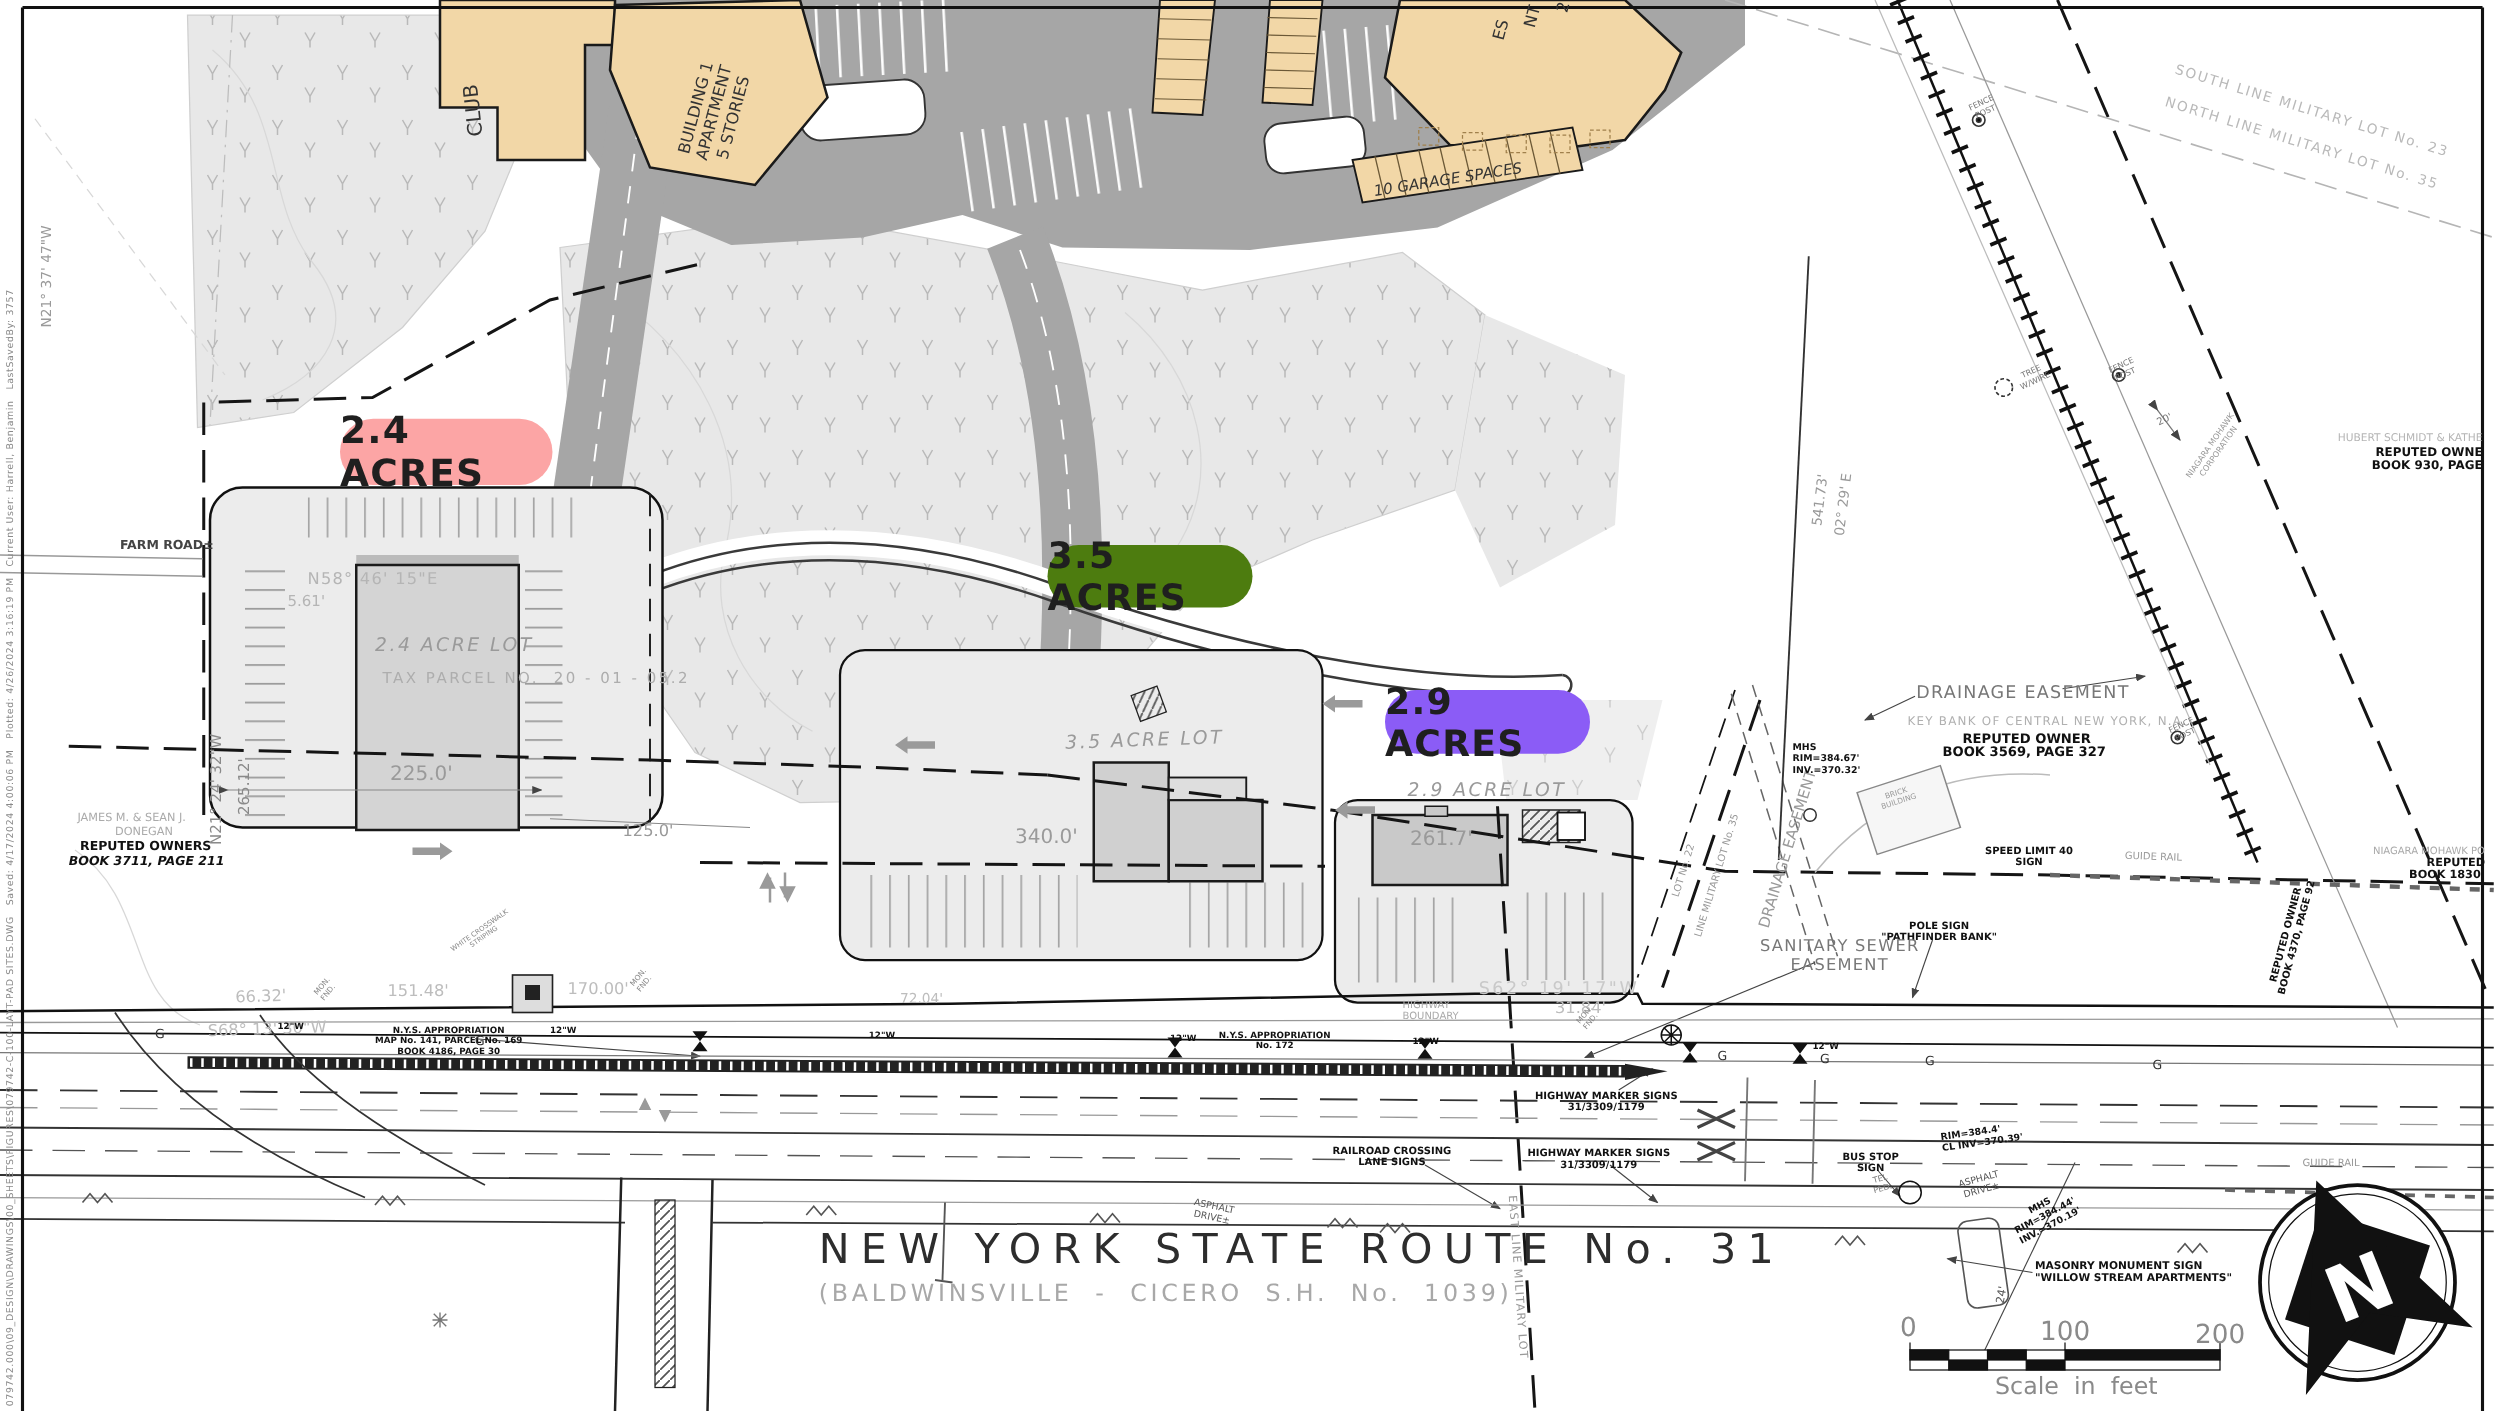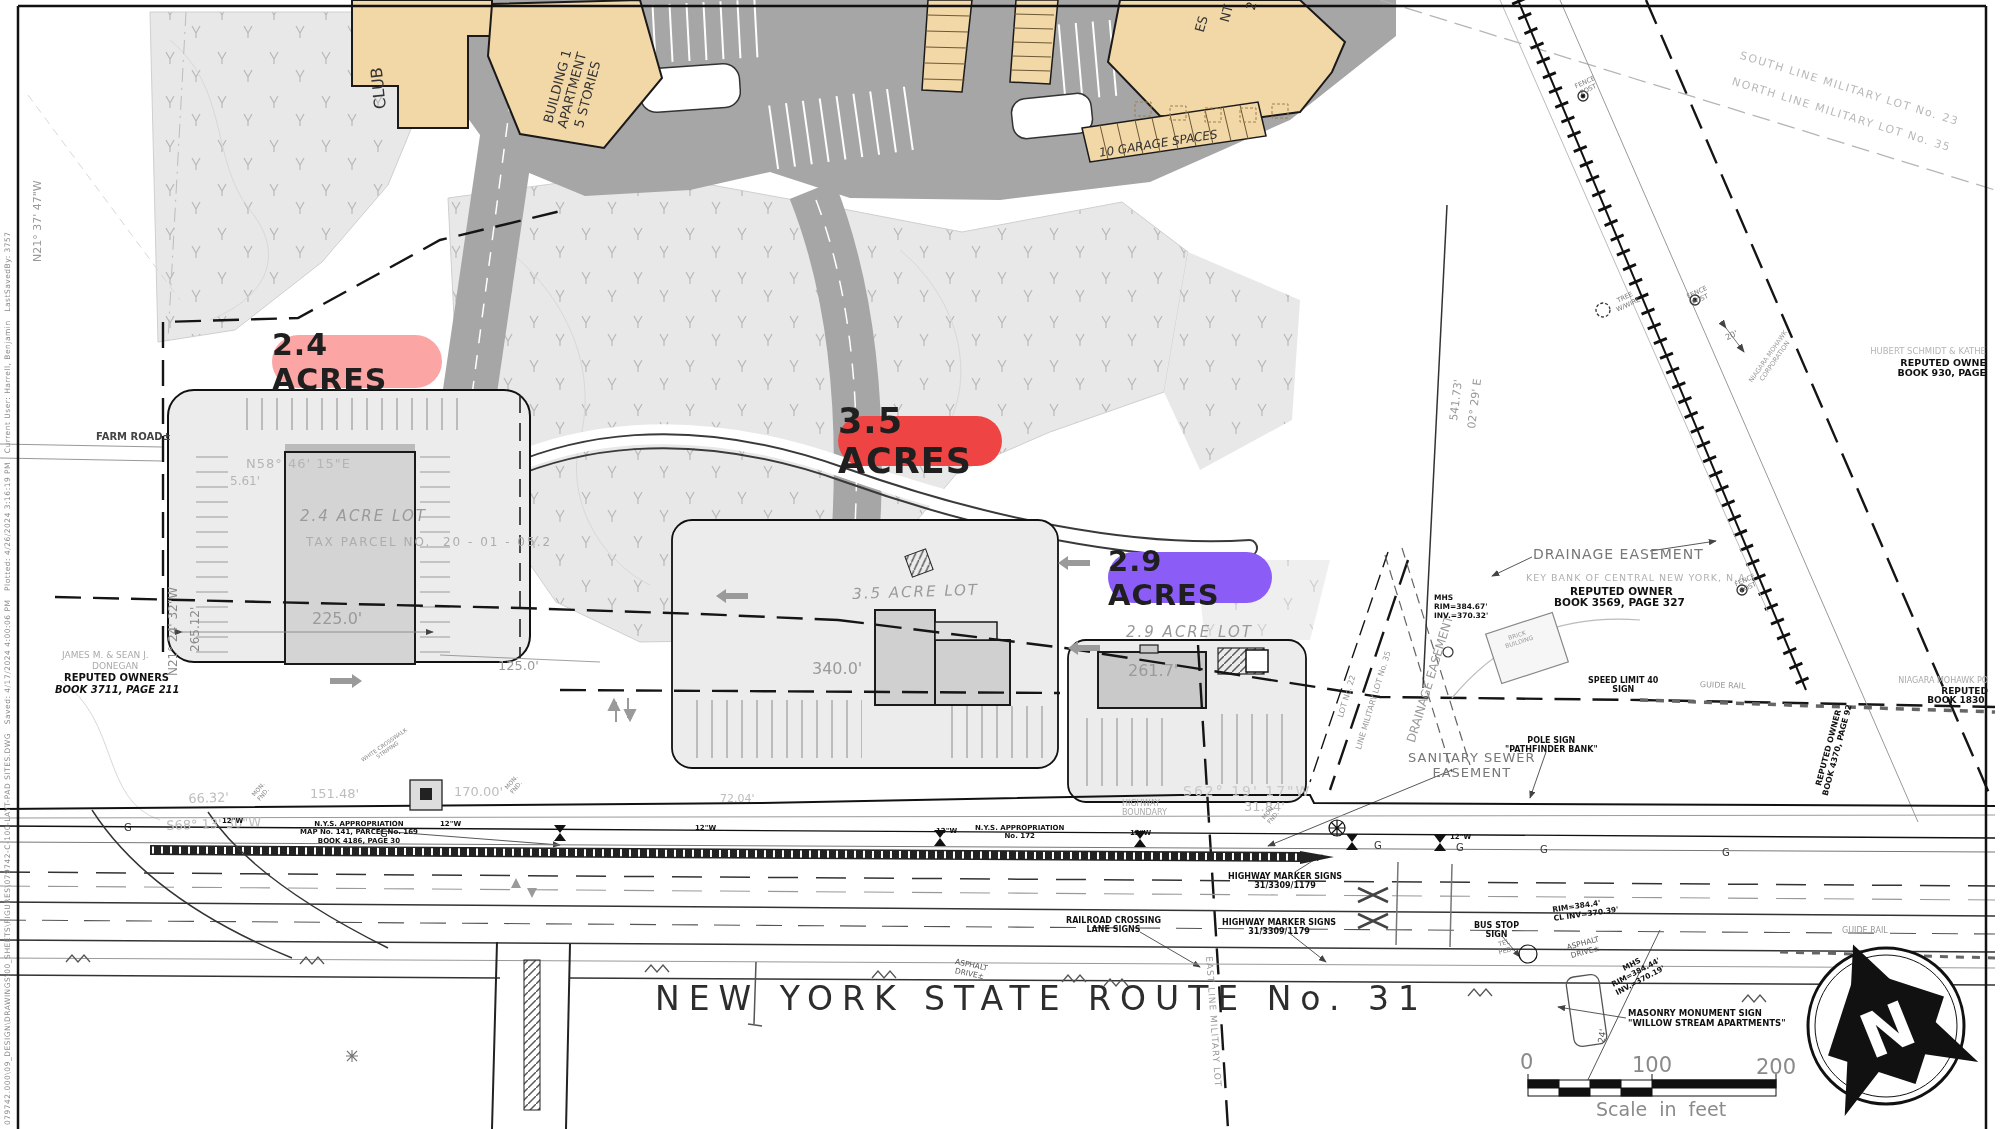--- a/index.html
+++ b/index.html
@@ -428,24 +428,25 @@
 <span class="t" style="left:1130px;top:829px;font-size:7px;font-weight:bold;color:#111;">12"W</span>
 <span class="t" style="left:1450px;top:833px;font-size:7px;font-weight:bold;color:#111;">12"W</span>
 <span class="t" style="left:124px;top:822px;font-size:10px;color:#333;">G</span>
 <span class="t" style="left:380px;top:828px;font-size:10px;color:#333;">G</span>
 <span class="t" style="left:1374px;top:840px;font-size:10px;color:#333;">G</span>
 <span class="t" style="left:1456px;top:842px;font-size:10px;color:#333;">G</span>
 <span class="t" style="left:1540px;top:844px;font-size:10px;color:#333;">G</span>
 <span class="t" style="left:1722px;top:847px;font-size:10px;color:#333;">G</span>
 
 <div class="badge" style="left:272px;top:335px;width:170px;height:53px;background:#fca5a5;color:#1f1f1f;font-size:30px;">2.4 ACRES</div>
-<div class="badge" style="left:838px;top:416px;width:164px;height:50px;background:#ef4444;color:#1f1f1f;font-size:35px;">3.5 ACRES</div>
+<div class="badge" style="left:838px;top:436px;width:164px;height:50px;background:#4d7c0f;color:#1f1f1f;font-size:29px;">3.5 ACRES</div>
 <div class="badge" style="left:1108px;top:552px;width:164px;height:51px;background:#8b5cf6;color:#1f1f1f;font-size:29px;">2.9 ACRES</div>
 
 <span class="t c" style="left:655px;top:980px;width:505px;font-size:33px;color:#2d2d2d;letter-spacing:9px;">NEW YORK STATE ROUTE No. 31</span>
+<span class="t c" style="left:655px;top:1024px;width:505px;font-size:19px;color:#a8a8a8;letter-spacing:3px;">(BALDWINSVILLE  -  CICERO  S.H.  No.  1039)</span>
 
 <span class="t" style="left:1520px;top:1050px;font-size:21px;color:#8a8a8a;">0</span>
 <span class="t" style="left:1632px;top:1053px;font-size:21px;color:#8a8a8a;">100</span>
 <span class="t" style="left:1756px;top:1055px;font-size:21px;color:#8a8a8a;">200</span>
 <span class="t" style="left:1596px;top:1098px;font-size:19px;color:#8a8a8a;">Scale  in  feet</span>
 
 <span class="t" style="left:4px;top:1125px;font-size:7.5px;color:#8a8a8a;letter-spacing:0.5px;transform:rotate(-90deg);">079742.000\09_DESIGN\DRAWINGS\00_SHEETS\FIGURES\079742-C-100-LAYT-PAD SITES.DWG   Saved: 4/17/2024 4:00:06 PM   Plotted: 4/26/2024 3:16:19 PM   Current User: Harrell, Benjamin   LastSavedBy: 3757</span>
 
 </div>
 

